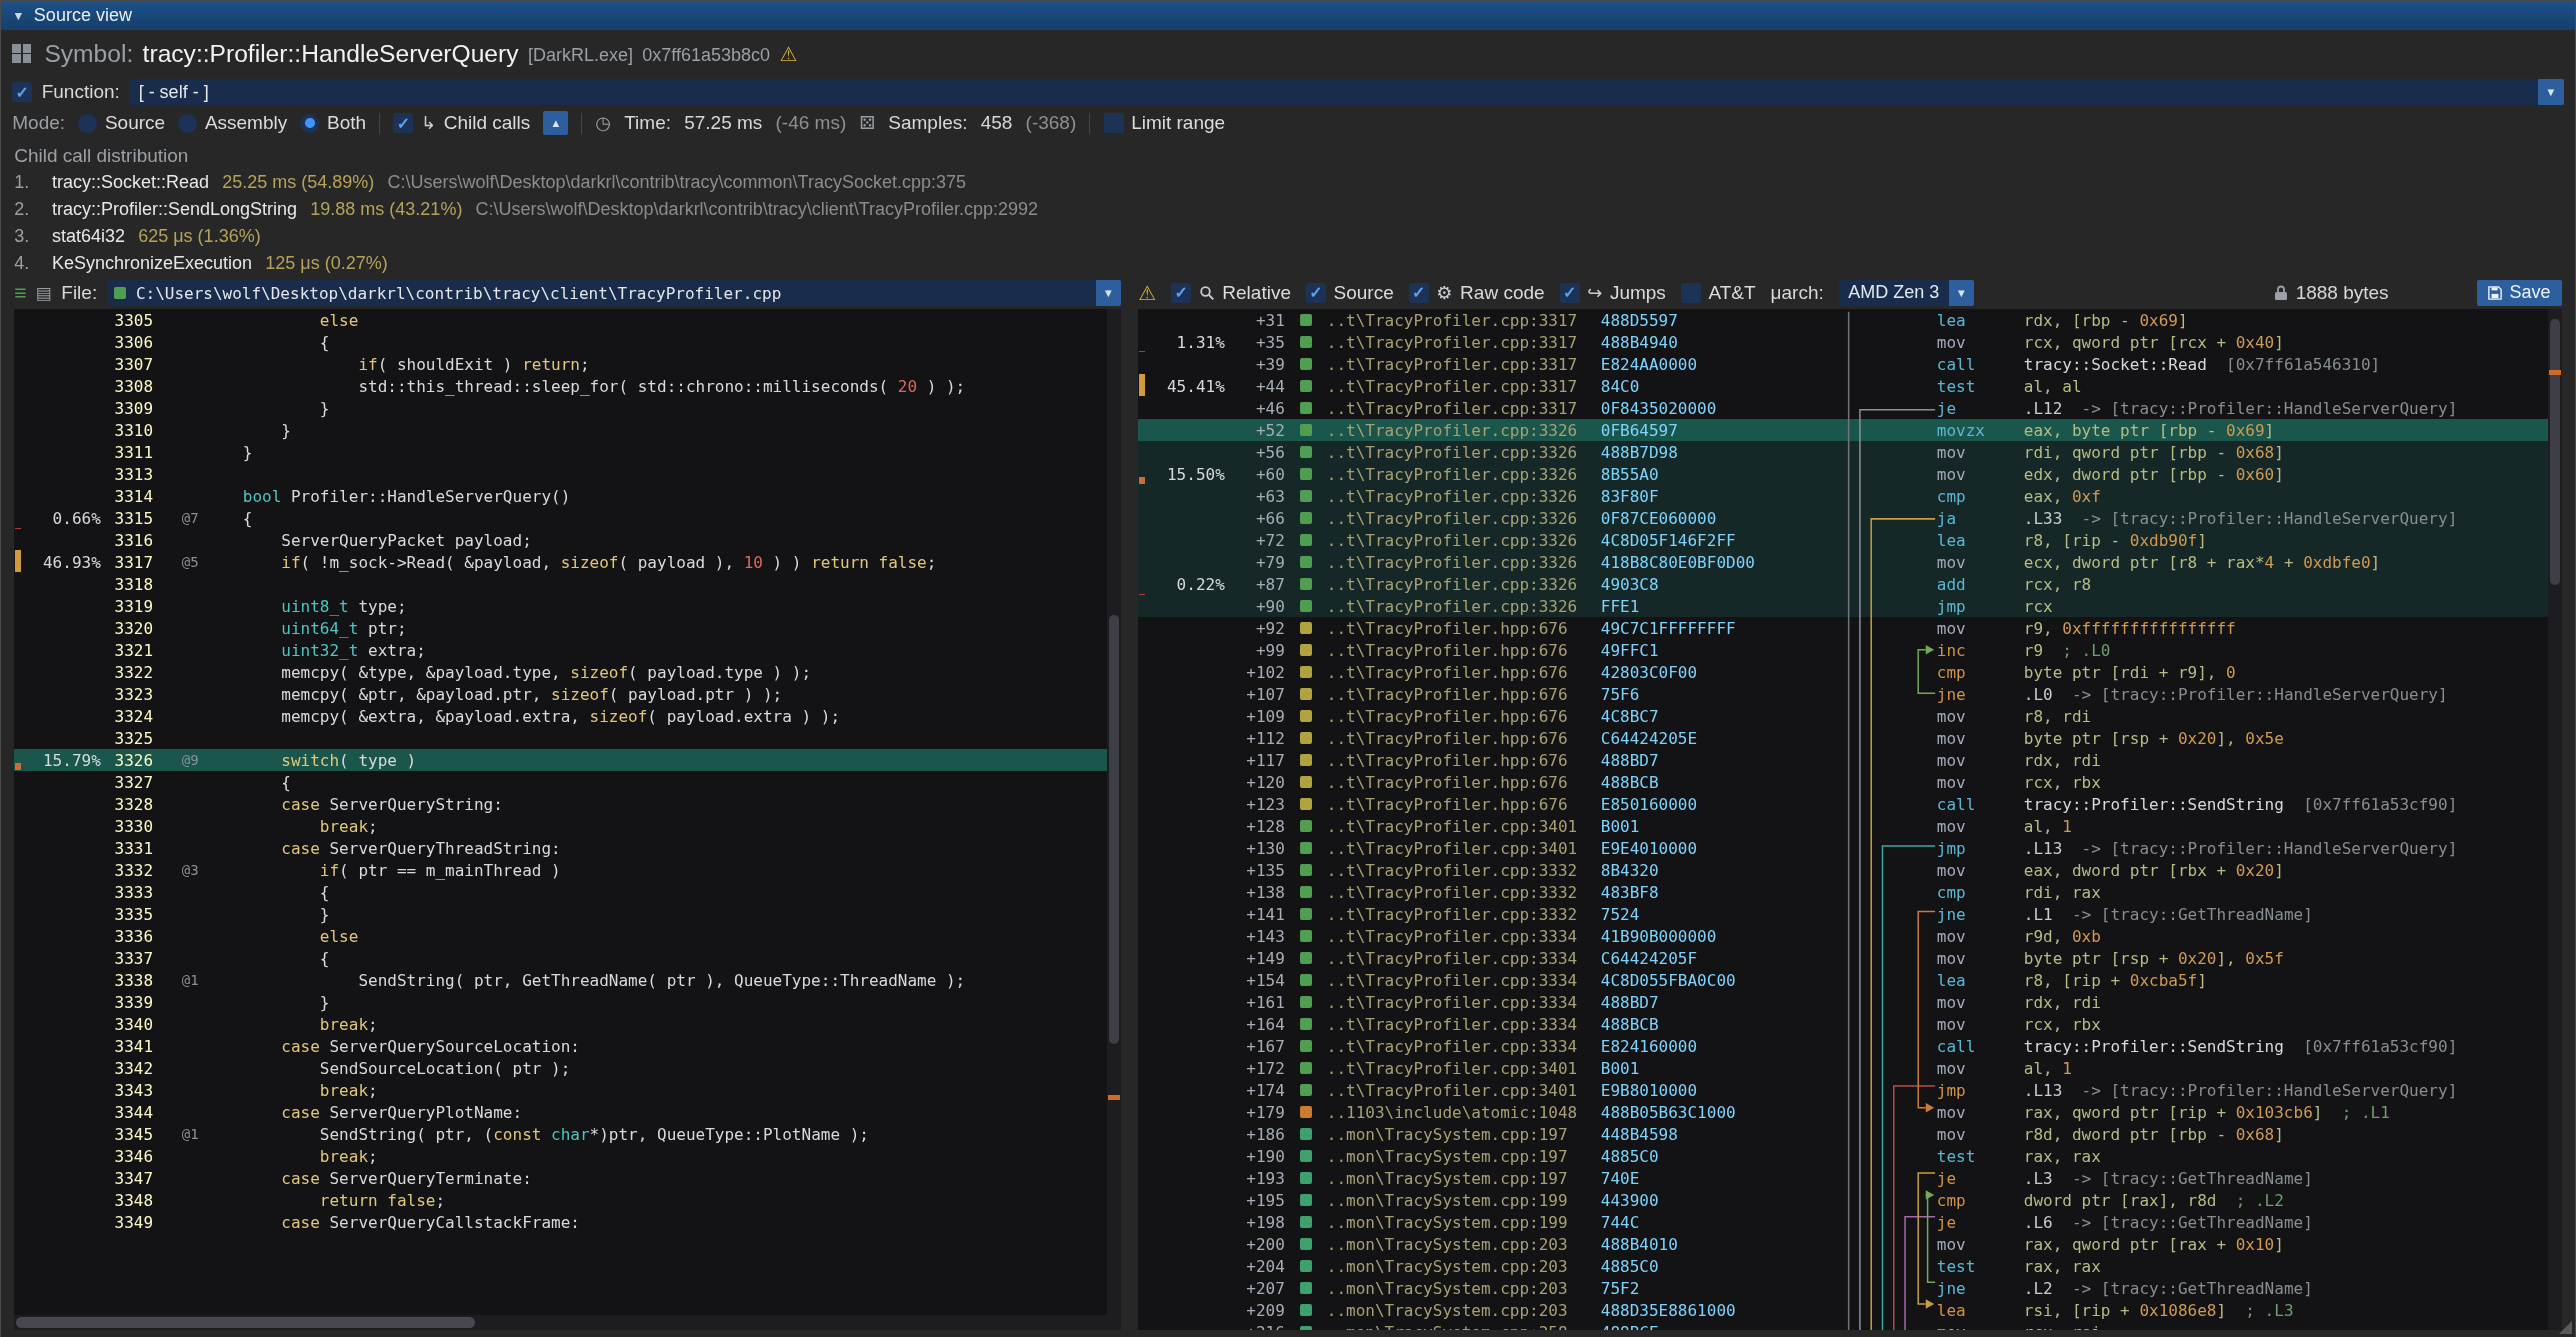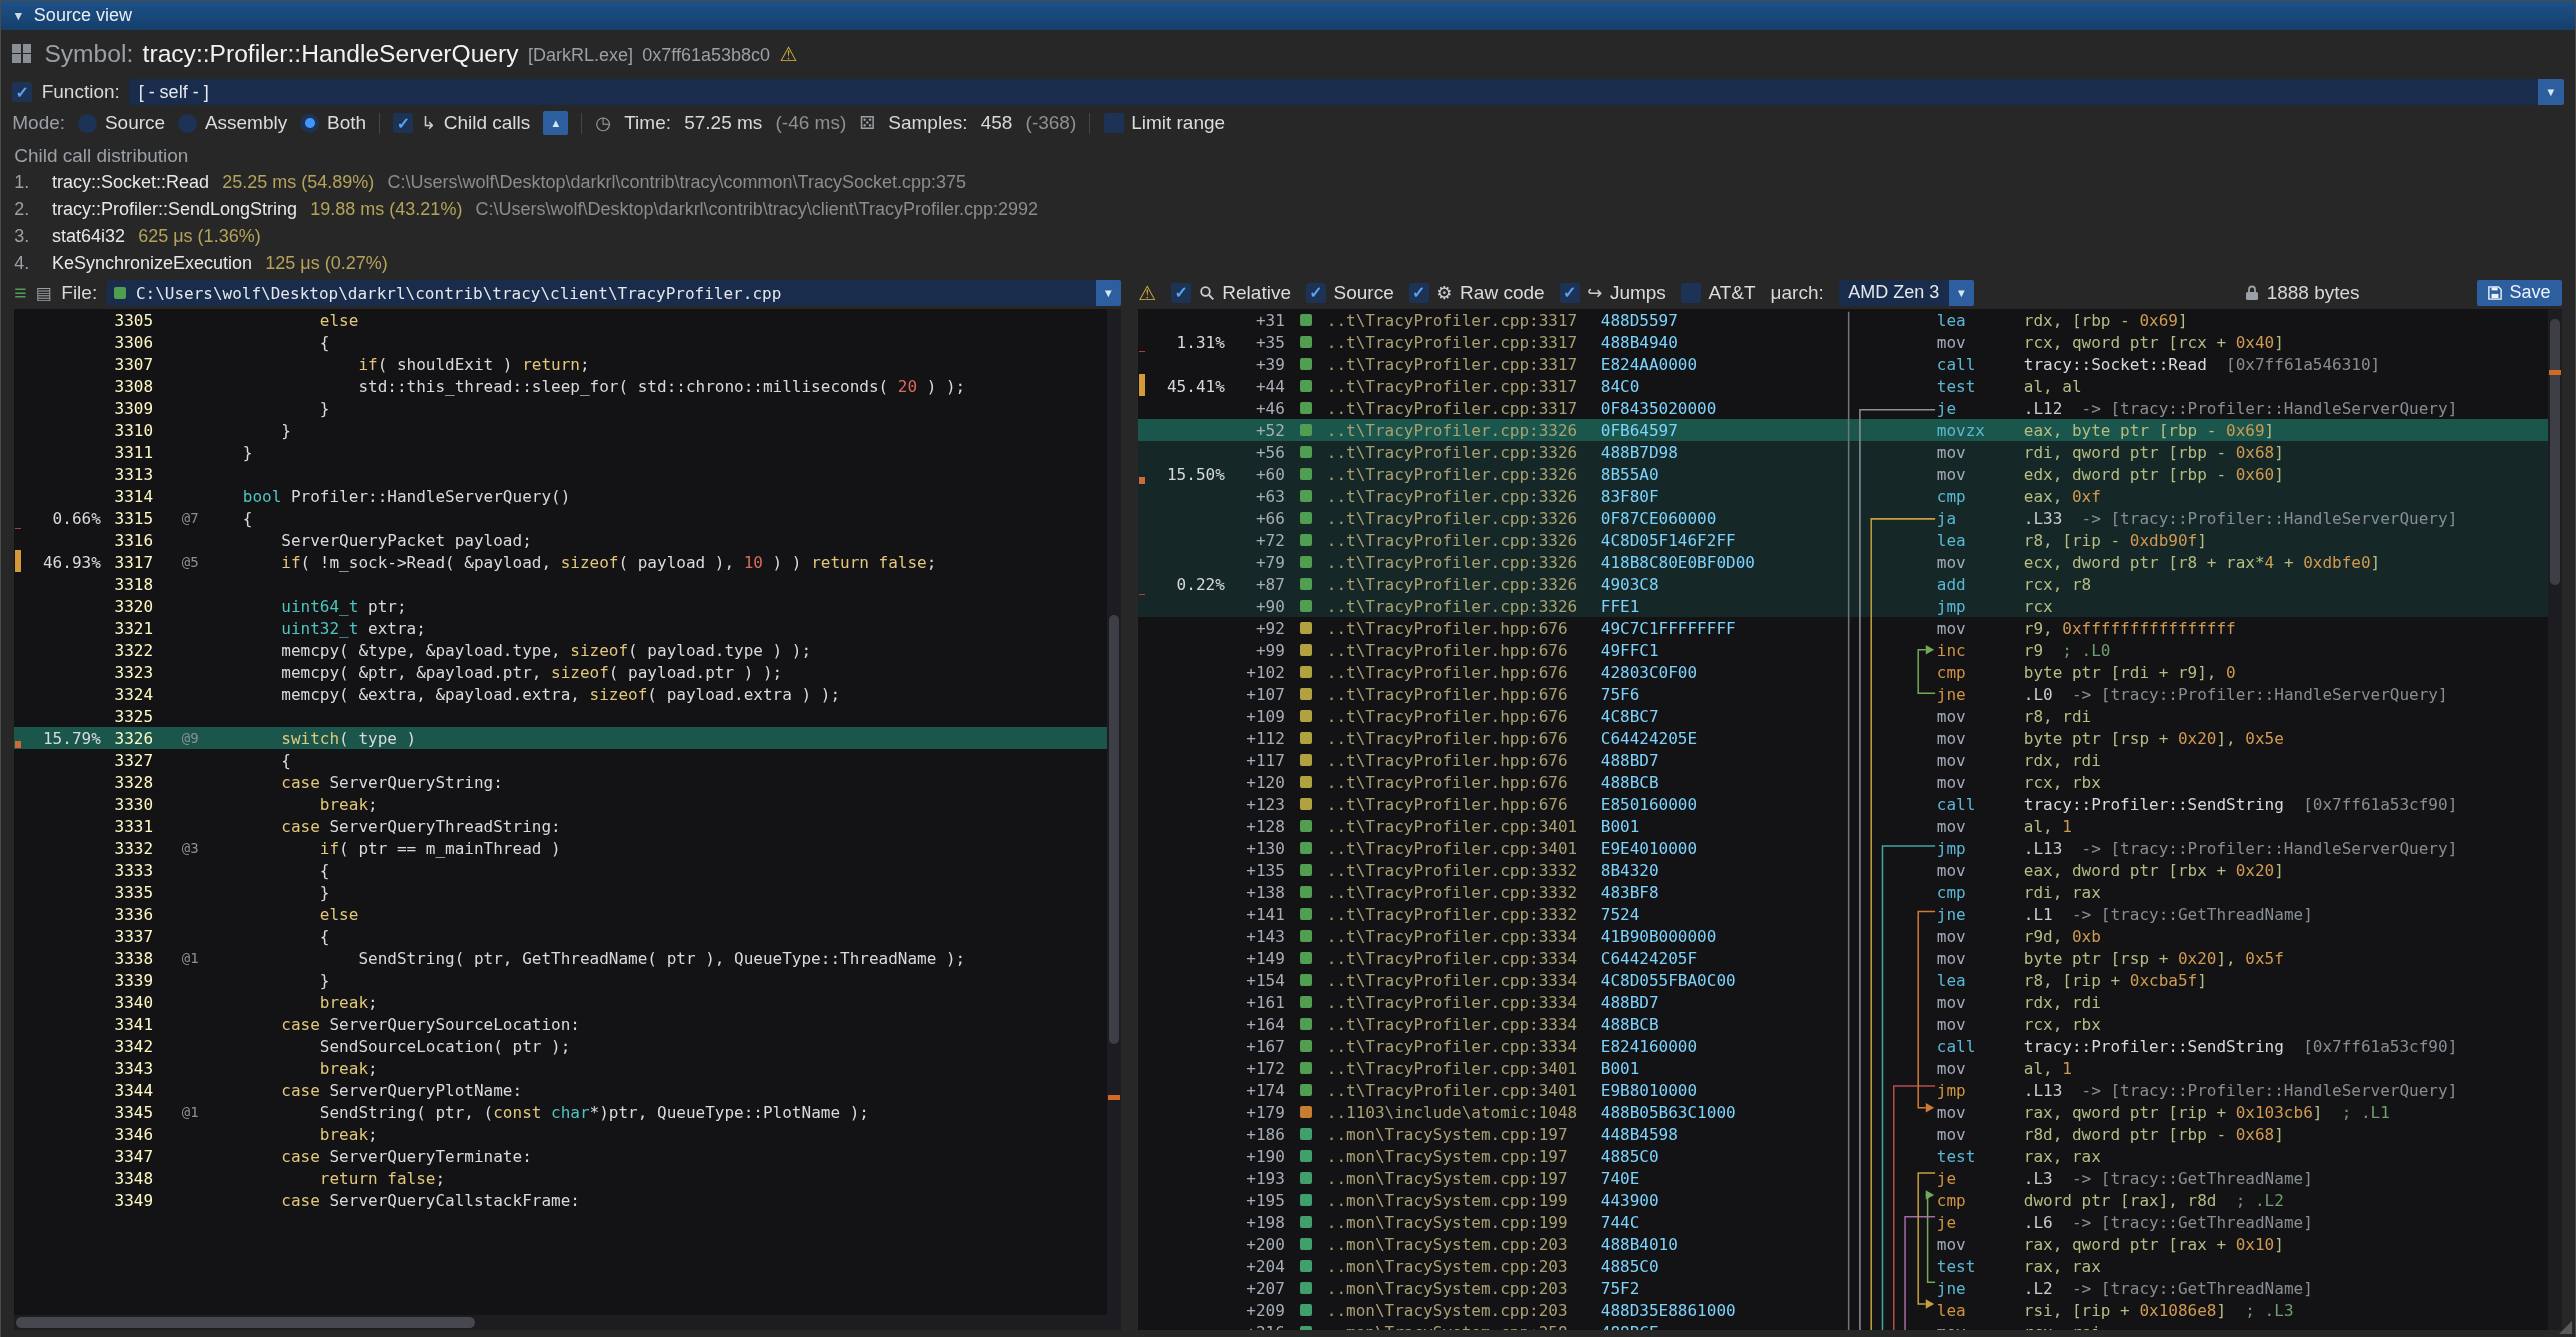--- a/index.html
+++ b/index.html
@@ -236,21 +236,21 @@
         <span class="ctxt">AMD Zen 3</span>
         <span class="arrow">▼</span>
       </span>
       <span class="cb-item" style="margin-left:auto">
         <svg width="14" height="16" viewBox="0 0 14 16">
             <rect x="1" y="7" width="12" height="8" rx="1.5" fill="#9aa0a6"></rect>
             <path d="M4 7 V4.5 a3 3 0 0 1 6 0 V7" fill="none" stroke="#9aa0a6" stroke-width="1.8"></path>
           </svg>
         <span class="lbl-w">1888 bytes</span>
       </span>
-      <span class="btn" style="margin-left:102px">
+      <span class="btn" style="margin-left:73px">
         <svg width="14" height="14" viewBox="0 0 16 16">
             <path d="M1 1 h11 l3 3 v11 h-14 z" fill="none" stroke="#ecf3fb" stroke-width="1.6"></path>
             <rect x="4" y="9" width="8" height="5" fill="#ecf3fb"></rect>
             <rect x="4" y="1.5" width="7" height="3.5" fill="#ecf3fb"></rect>
           </svg>
         <span>Save</span>
       </span>
     </div>
   </div>
 
@@ -340,20 +340,27 @@
     <span class="lnum">3317</span>
     <span class="smark">@5</span>
     <span class="scode">    <span class="k">if</span>( !m_sock-&gt;Read( &amp;payload, <span class="k">sizeof</span>( payload ), <span class="n">10</span> ) ) <span class="k">return</span> <span class="k">false</span>;</span>
   </div>
           <div class="src-row">
     <span class="bcol"></span>
     <span class="spct"></span>
     <span class="lnum">3318</span>
     <span class="smark"></span>
     <span class="scode"></span>
+  </div>
+          <div class="src-row">
+    <span class="bcol"></span>
+    <span class="spct"></span>
+    <span class="lnum">3319</span>
+    <span class="smark"></span>
+    <span class="scode">    <span class="t">uint8_t</span> type;</span>
   </div>
           <div class="src-row">
     <span class="bcol"></span>
     <span class="spct"></span>
     <span class="lnum">3320</span>
     <span class="smark"></span>
     <span class="scode">    <span class="t">uint64_t</span> ptr;</span>
   </div>
           <div class="src-row">
     <span class="bcol"></span>

